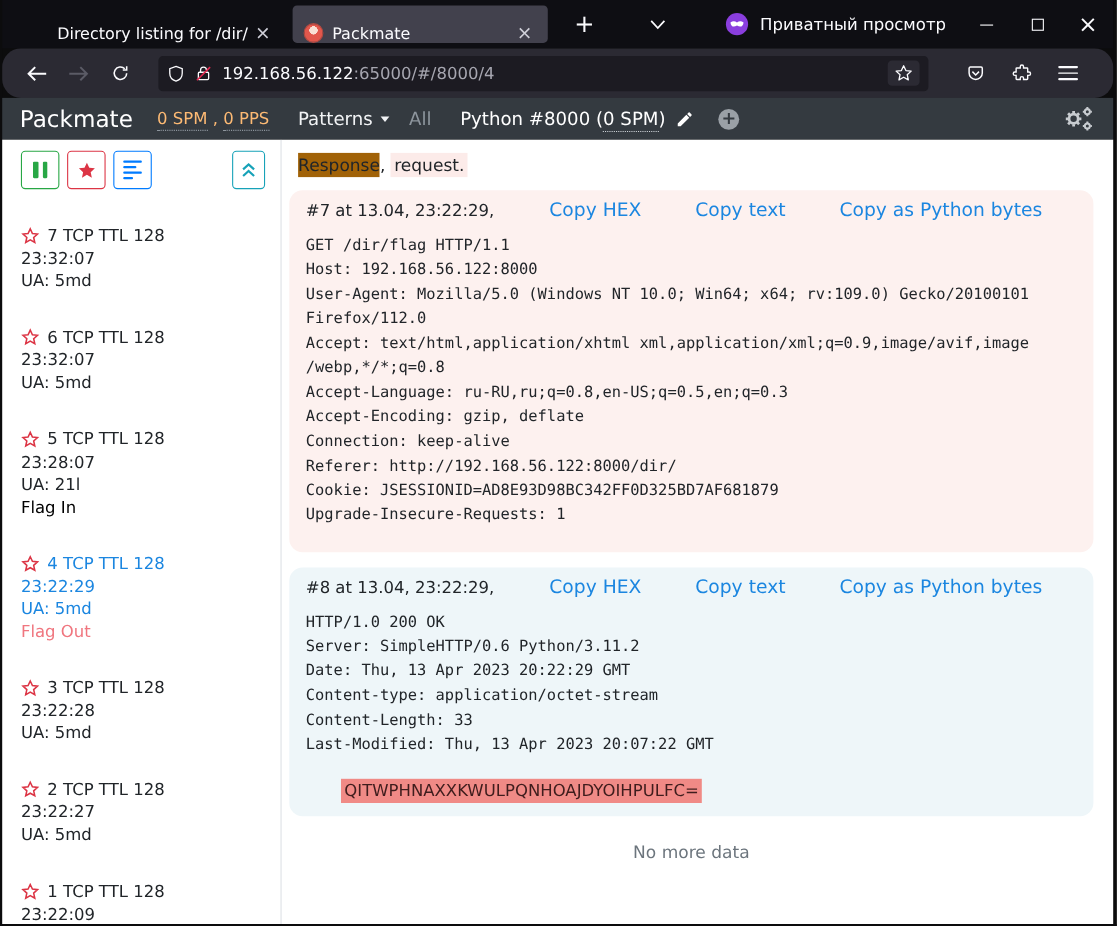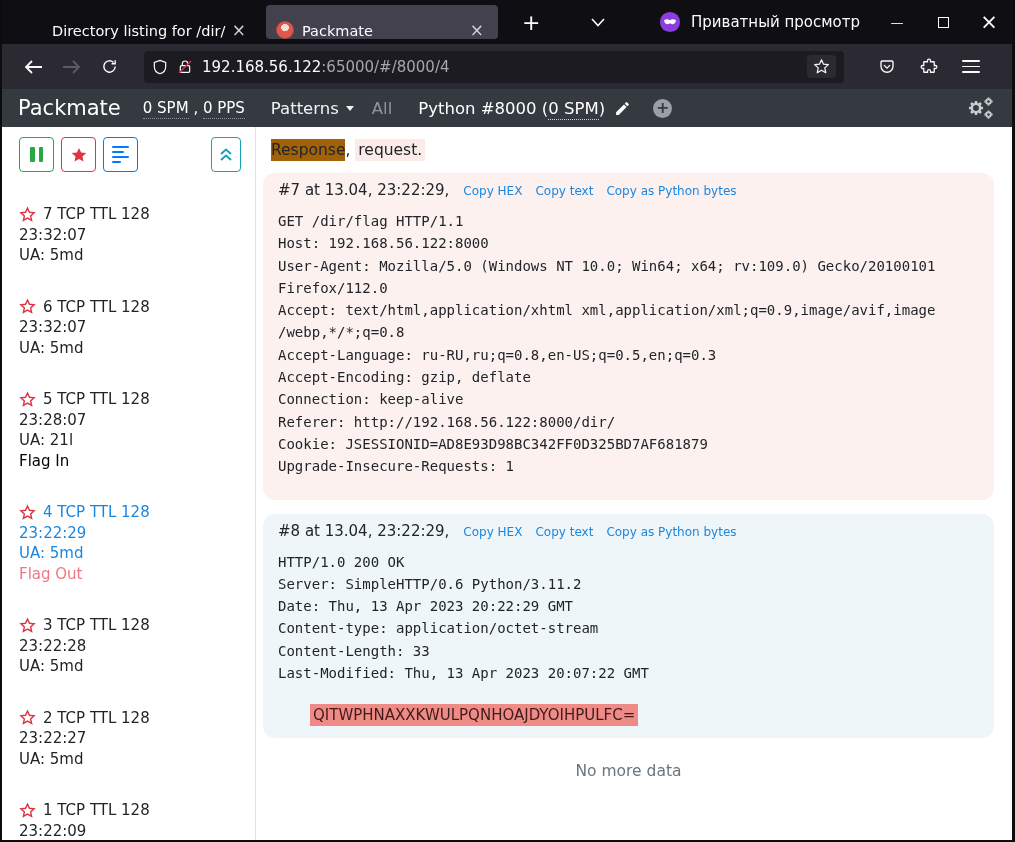--- a/index.html
+++ b/index.html
@@ -22,35 +22,35 @@
              background:radial-gradient(circle at 50% 35%, #f9e0d5 0 28%, #e2574c 30% 100%); border:1px solid #b34a42;}
   .newtab-btn { font-size:22px; color:#fbfbfe; margin-left:10px; padding:0 8px; }
   .titlebar-right { margin-left:auto; display:flex; align-items:center; gap:0; height:100%; }
   .tablist-btn { padding:0 26px; }
   .private-badge { display:flex; align-items:center; gap:10px; margin:0 14px 0 28px; font-size:15px; }
   .mask-icon { width:22px; height:22px; }
   .win-btn { width:46px; height:100%; display:flex; align-items:center; justify-content:center; font-size:17px; color:#fbfbfe; }
   .win-max-glyph { width:11px; height:11px; border:1.4px solid #fbfbfe; }
 
   
-  .navbar { height:45px; background:#2b2a33; display:flex; align-items:center; padding:0 14px; gap:4px; flex-shrink:0; }
+  .navbar { height:45px; background:#2b2a33; display:flex; align-items:center; padding:0 14px; gap:4px; flex-shrink:0;border-radius:17px; }
   .nav-btn { width:34px; height:30px; display:flex; align-items:center; justify-content:center; border-radius:4px; }
   .urlbar { flex:0 0 700px; height:32px; margin-left:14px; background:#1c1b22; border-radius:4px;
             display:flex; align-items:center; padding:0 8px; gap:9px; }
   .url-text { font-size:15px; color:#fbfbfe; flex:1; white-space:nowrap; overflow:hidden; }
   .url-text .dim { color:#a6a6b0; }
   .url-star { margin-left:auto; padding:3px 6px; border-radius:4px; background:#2b2a33; display:flex; align-items:center;}
   .nav-icons { display:flex; align-items:center; gap:8px; margin-left:22px; }
   .hamburger { width:18px; height:13px; display:flex; flex-direction:column; justify-content:space-between; }
   .hamburger span { height:1.8px; background:#fbfbfe; border-radius:1px; }
 
   
   .appbar { height:38px; background:#343a40; display:flex; align-items:center; padding:0 16px; flex-shrink:0; color:#f8f9fa; }
   .brand { font-size:21px; color:#fff; margin-right:22px; }
-  .stats { font-size:15px; color:#ffffff; margin-right:26px; }
+  .stats { font-size:15px; color:#fdba74; margin-right:26px; }
   .dotted { border-bottom:1px dotted #8d959d; padding-bottom:1px; }
   .dotted-w { border-bottom:1px dotted #cfd4d9; padding-bottom:1px; }
   .menu-item { font-size:16.5px; color:#f1f3f5; margin-right:18px; display:flex; align-items:center; gap:7px; }
   .caret { width:0; height:0; border-left:4.5px solid transparent; border-right:4.5px solid transparent; border-top:5px solid #f1f3f5; }
   .menu-muted { color:#8d959d; margin-right:26px; font-size:16.5px; }
   .service { font-size:16.5px; color:#fff; display:flex; align-items:center; gap:9px; }
   .plus-circle { width:19px; height:19px; border-radius:50%; background:#9aa0a6; color:#343a40;
                  display:flex; align-items:center; justify-content:center; font-size:16px; font-weight:bold; margin-left:22px; line-height:1;}
   .appbar-right { margin-left:auto; position:relative; width:30px; height:24px; }
 
@@ -82,21 +82,21 @@
   .legend { font-size:15.5px; color:#212529; margin:2px 0 14px 8px; }
   .chip-resp { background:#a16207; padding:2px 0; }
   .chip-req  { background:#fcebe9; padding:2px 3px; }
 
   .pkt-card { border-radius:12px; padding:8px 15px 22px 15px; margin-bottom:14px; }
   .pkt-card.req  { background:#fdf1ef; }
   .pkt-card.resp { background:#eef6f9; padding-bottom:14px; }
   .pkt-head { display:flex; align-items:baseline; gap:14px; margin-bottom:11px; }
   .pkt-label { font-size:15px; color:#212529; }
   .pkt-links { display:flex; gap:13px; }
-  .pkt-links a { color:#1b86e0; font-size:12px; text-decoration:none; }
+  .pkt-links a { color:#1b86e0; font-size:17px; text-decoration:none;margin-left:36px; }
   .pkt-body { font-family:"DejaVu Sans Mono","Liberation Mono",monospace; font-size:14px; line-height:22.3px;
               color:#212529; white-space:pre-wrap; word-break:break-all; }
   .flag-line { margin-top:22px; font-size:15px; }
   .flag-hl { background:#f08a86; color:#3f1d1d; padding:2px 3px;margin-left:32px; }
   .main-nomore { text-align:center; color:#6c757d; font-size:15.5px; margin-top:24px; }
 
   svg { display:block; }
 </style>
 </head>
 <body>

